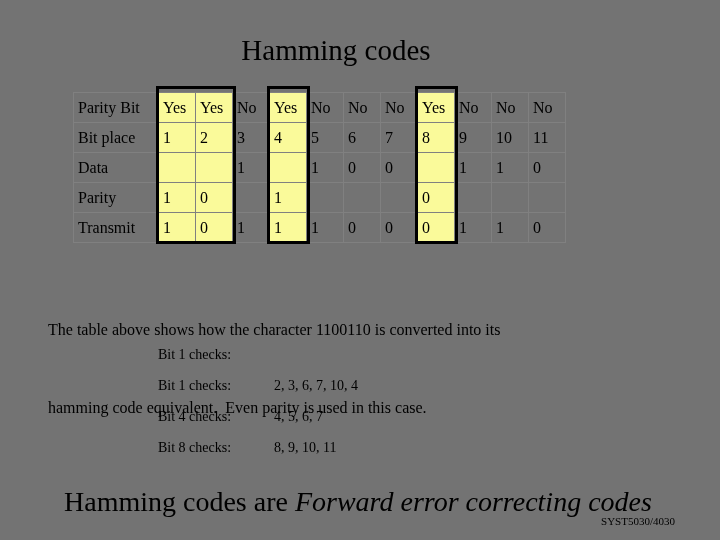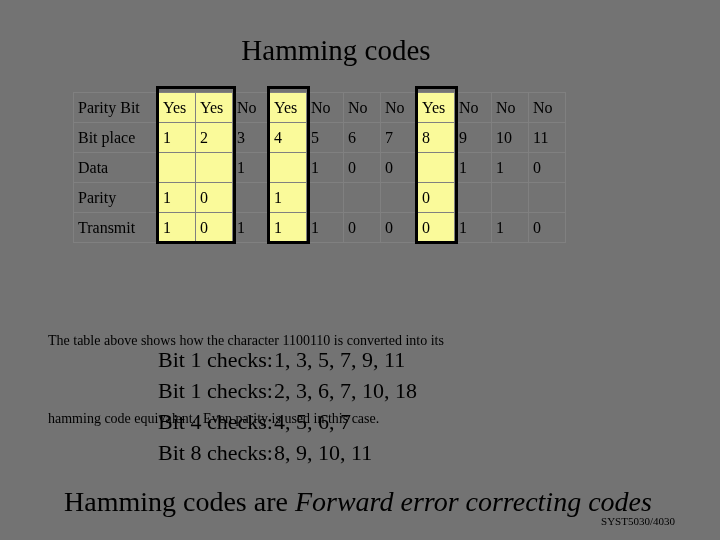--- a/index.html
+++ b/index.html
@@ -27,24 +27,24 @@
   }
   table.htable td.hl { background:var(--hl); }
   .hl-box {
     position:absolute; box-sizing:border-box;
     border:3px solid #000; background:transparent; pointer-events:none;
   }
   .hl-box.b12 { left:156px; top:86px; width:80px; height:158px; }
   .hl-box.b4  { left:267px; top:86px; width:43px; height:158px; }
   .hl-box.b8  { left:415px; top:86px; width:43px; height:158px; }
   .desc {
-    position:absolute; left:48px; top:276px;
-    font-size:14px; line-height:26px; white-space:pre;
+    position:absolute; left:48px; top:265px;
+    font-size:16px; line-height:26px; white-space:pre;
   }
-  .checks { position:absolute; left:158px; top:347px; font-size:22px; }
+  .checks { position:absolute; left:158px; top:347px; font-size:14px; }
   .check-row { display:flex; height:31px; align-items:flex-start; }
   .check-label { width:116px; }
   .footer { position:absolute; left:64px; top:486px; font-size:28px; white-space:pre; }
   .footer .em { font-style:italic; }
   .course { position:absolute; right:45px; top:515px; font-size:11px; }
 </style>
 </head>
 <body>
 
 <div class="slide" style="--hl: #FAFA9A; --grid: #808080;">
@@ -145,25 +145,24 @@
   <div class="hl-box b8"></div>
 
   <div class="desc">
     <div>The table above shows how the character 1100110 is converted into its</div>
     <div>hamming code equivalent.  Even parity is used in this case.</div>
   </div>
 
   <div class="checks">
     <div class="check-row">
       <span class="check-label">Bit 1 checks:</span>
-      <span class="check-values">1, 3, 5, 7, 9, 11</span>
     </div>
     <div class="check-row">
       <span class="check-label">Bit 1 checks:</span>
-      <span class="check-values">2, 3, 6, 7, 10, 18</span>
+      <span class="check-values">2, 3, 6, 7, 10, 4</span>
     </div>
     <div class="check-row">
       <span class="check-label">Bit 4 checks:</span>
       <span class="check-values">4, 5, 6, 7</span>
     </div>
     <div class="check-row">
       <span class="check-label">Bit 8 checks:</span>
       <span class="check-values">8, 9, 10, 11</span>
     </div>
   </div>

